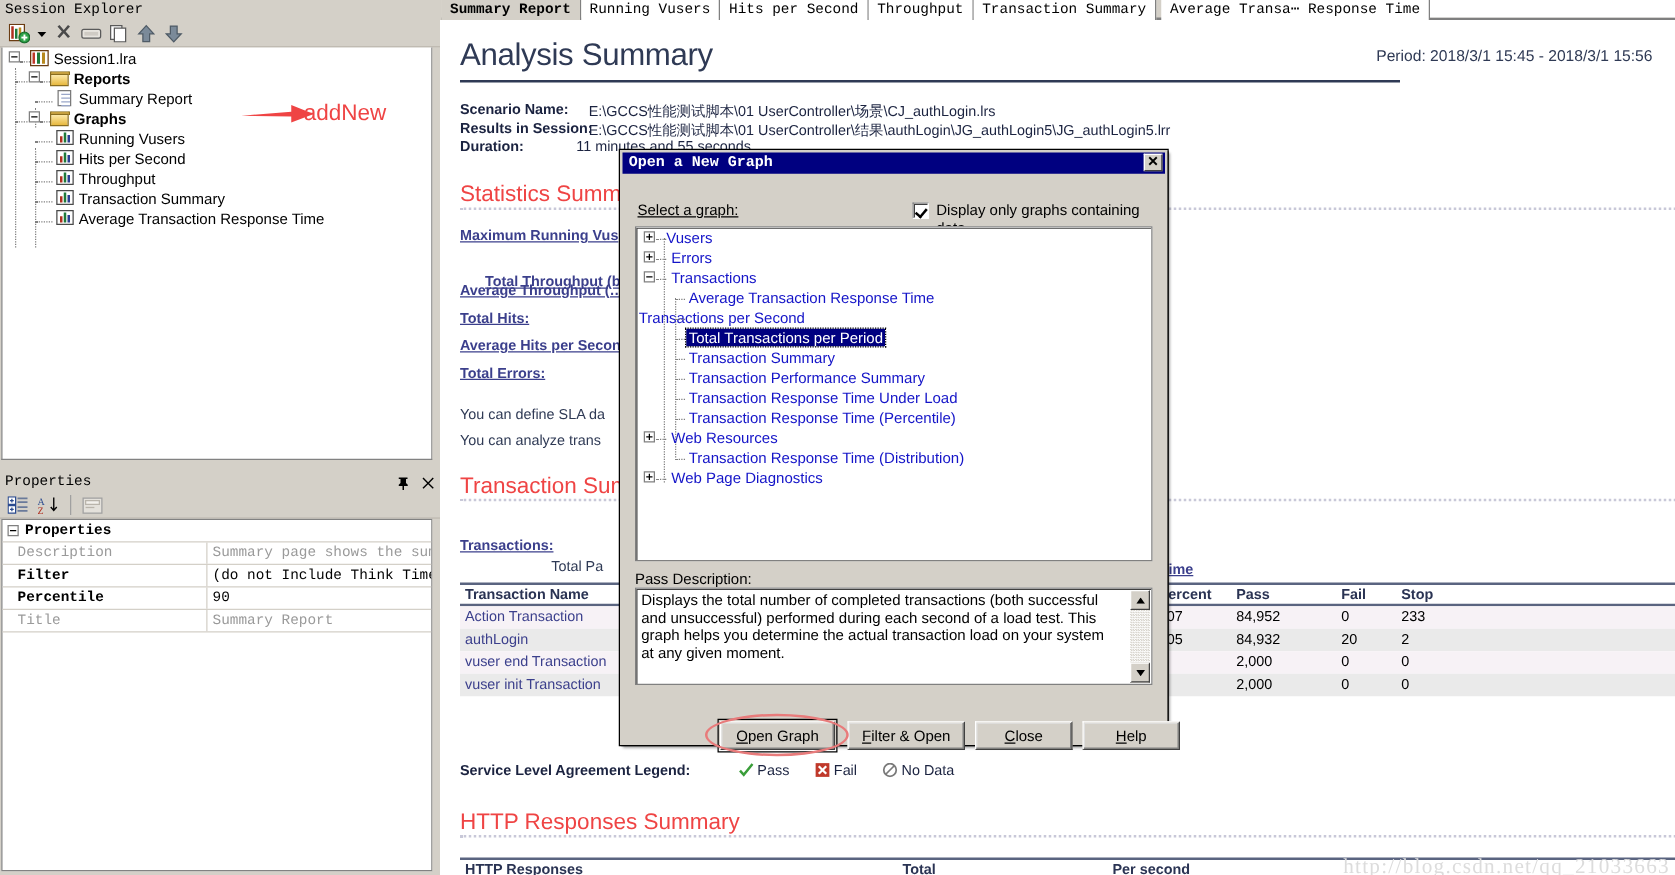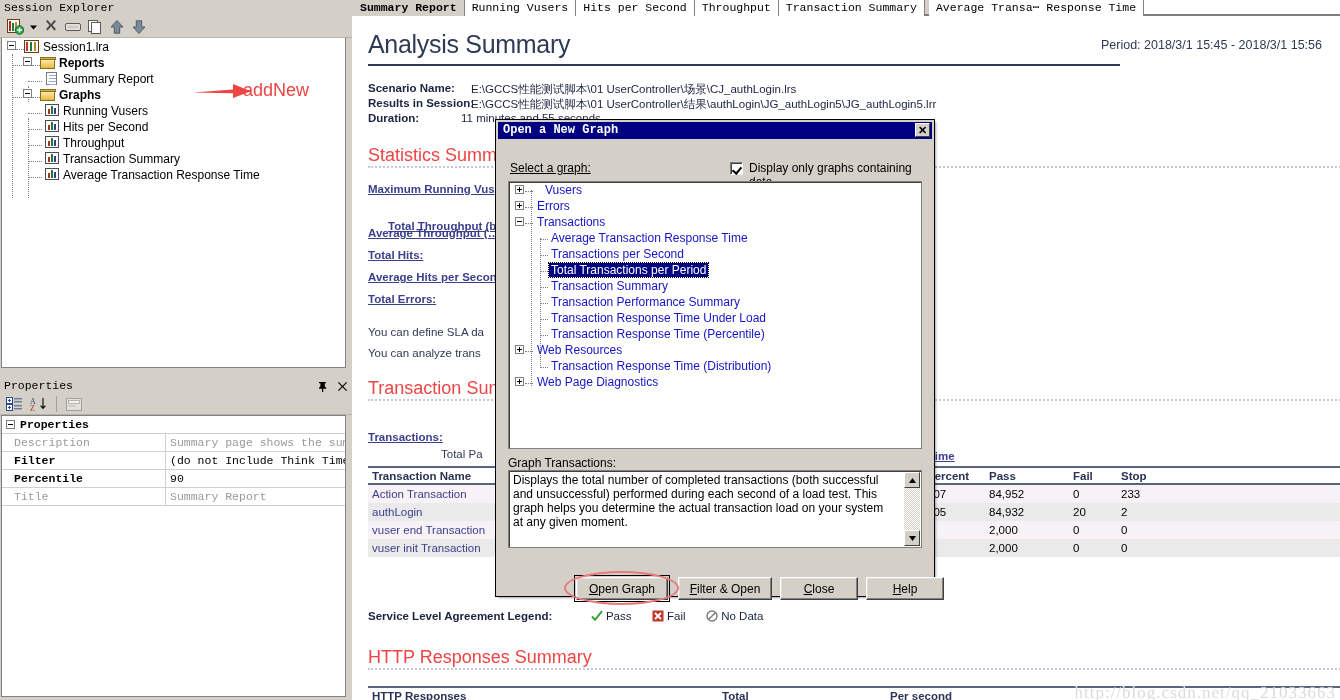--- a/index.html
+++ b/index.html
@@ -719,42 +719,42 @@
       <div class="dlg-lbl" style="left:12px; top:22px;">
         <span class="u">Select a graph:</span>
       </div>
       <div id="chk-data"></div>
       <div class="dlg-lbl" style="left:251px; top:22px;">Display only graphs containing data</div>
 
       <div id="tree-box">
 
         <span class="dotline-v" style="left:22px; top:8px; height:196px"></span>
 
-        <div class="dtree-row" style="padding-left:16px">
+        <div class="dtree-row" style="padding-left:4px">
           <span class="expander plus" style="left:6px"></span>
           <span class="dotline-h" style="left:16px; top:9px; width:8px"></span>
           <span class="dlabel" style="margin-left:18px">Vusers</span>
         </div>
         <div class="dtree-row" style="padding-left:8px">
           <span class="expander plus" style="left:6px"></span>
           <span class="dotline-h" style="left:16px; top:9px; width:8px"></span>
           <span class="dlabel" style="margin-left:18px">Errors</span>
         </div>
         <div class="dtree-row" style="padding-left:8px">
           <span class="expander" style="left:6px"></span>
           <span class="dotline-h" style="left:16px; top:9px; width:8px"></span>
           <span class="dlabel" style="margin-left:18px">Transactions</span>
         </div>
         <span class="dotline-v" style="left:31px; top:56px; height:128px"></span>
 
         <div class="dtree-row" style="padding-left:40px">
           <span class="dotline-h" style="left:31px; top:9px; width:8px"></span>
           <span class="dlabel">Average Transaction Response Time</span>
         </div>
-        <div class="dtree-row" style="padding-left:40px">
+        <div class="dtree-row" style="">
           <span class="dotline-h" style="left:31px; top:9px; width:8px"></span>
           <span class="dlabel">Transactions per Second</span>
         </div>
         <div class="dtree-row sel" style="padding-left:40px">
           <span class="dotline-h" style="left:31px; top:9px; width:8px"></span>
           <span class="dlabel">Total Transactions per Period</span>
         </div>
         <div class="dtree-row" style="padding-left:40px">
           <span class="dotline-h" style="left:31px; top:9px; width:8px"></span>
           <span class="dlabel">Transaction Summary</span>
@@ -781,21 +781,21 @@
           <span class="dotline-h" style="left:31px; top:9px; width:8px"></span>
           <span class="dlabel">Transaction Response Time (Distribution)</span>
         </div>
         <div class="dtree-row" style="padding-left:8px">
           <span class="expander plus" style="left:6px"></span>
           <span class="dotline-h" style="left:16px; top:9px; width:8px"></span>
           <span class="dlabel" style="margin-left:18px">Web Page Diagnostics</span>
         </div>
       </div>
 
-      <div class="dlg-lbl" id="desc-lbl">Graph Transactions:</div>
+      <div class="dlg-lbl" id="desc-lbl">Pass Description:</div>
       <div id="desc-box">
         <div id="desc-text">Displays the total number of completed transactions (both successful and unsuccessful) performed during each second of a load test. This graph helps you determine the actual transaction load on your system at any given moment.</div>
         <div id="desc-scroll">
           <div class="sb-arrow" style="top:0">
             <svg width="7" height="5" viewBox="0 0 7 5">
                 <path d="M3.5 0 7 5H0z" fill="#000"></path>
               </svg>
           </div>
           <div class="sb-track"></div>
           <div class="sb-arrow" style="top:58px">

